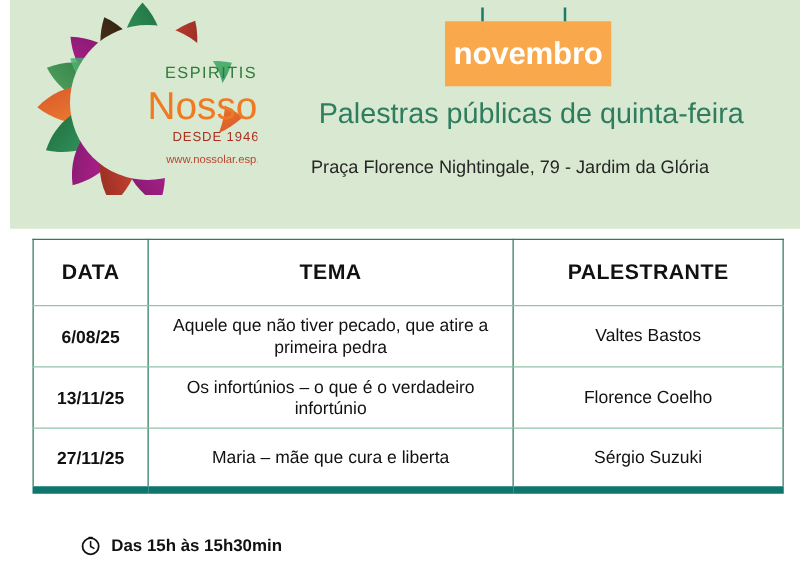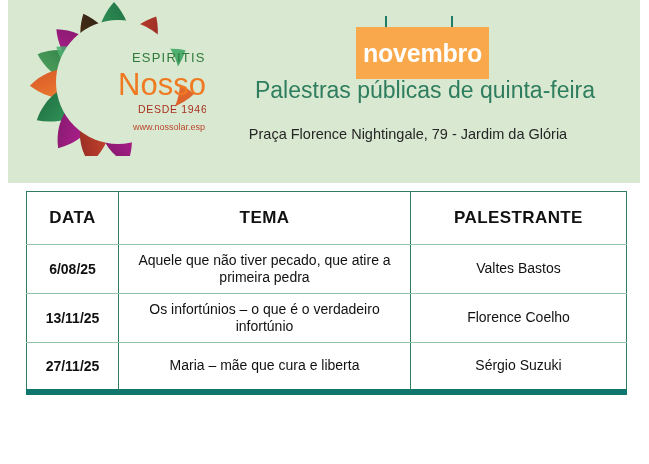--- a/index.html
+++ b/index.html
@@ -33,21 +33,21 @@
     top: 0px;
     width: 196px;
     height: 156px;
   }
   #logo svg { display: block; }
 
   
   #month-badge-wrap {
     position: absolute;
     left: 348px;
-    top: 16px;
+    top: 6px;
     width: 133px;
     height: 63px;
   }
   .hanger-line {
     position: absolute;
     top: 0;
     width: 2px;
     height: 18px;
     background: #1f7a66;
   }
@@ -334,13 +334,21 @@
         <span class="cell-theme-text">Maria – mãe que cura e liberta</span>
       </td>
       <td>
         <span class="cell-speaker-text">Sérgio Suzuki</span>
       </td>
     </tr>
   </tbody>
 </table>
 
 <div id="footer">
+  <div id="time-note">
+    <svg id="clock-icon" width="17" height="17" viewBox="0 0 20 20">
+      <circle cx="10" cy="10.6" r="7.6" fill="none" stroke="#111111" stroke-width="1.7"></circle>
+      <path d="M8.6 2.6 h2.8" stroke="#111111" stroke-width="1.7" stroke-linecap="round"></path>
+      <path d="M10 6.2 V10.8 L13.1 12.6" fill="none" stroke="#111111" stroke-width="1.5" stroke-linecap="round" stroke-linejoin="round"></path>
+    </svg>
+    <span id="time-label">Das 15h às 15h30min</span>
+  </div>
 </div>
 
 </body></html>

